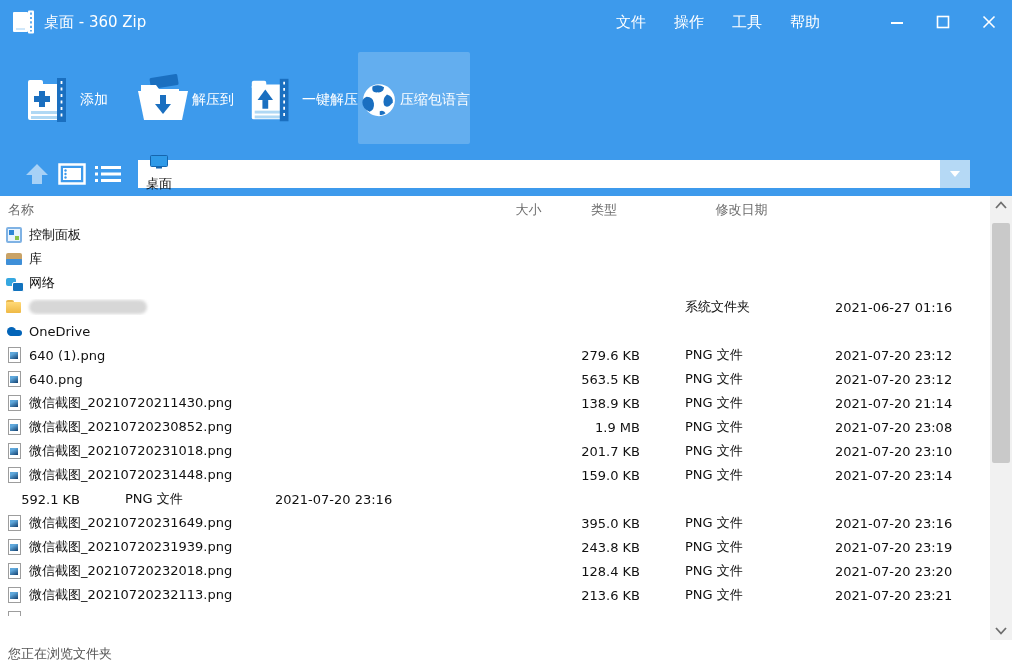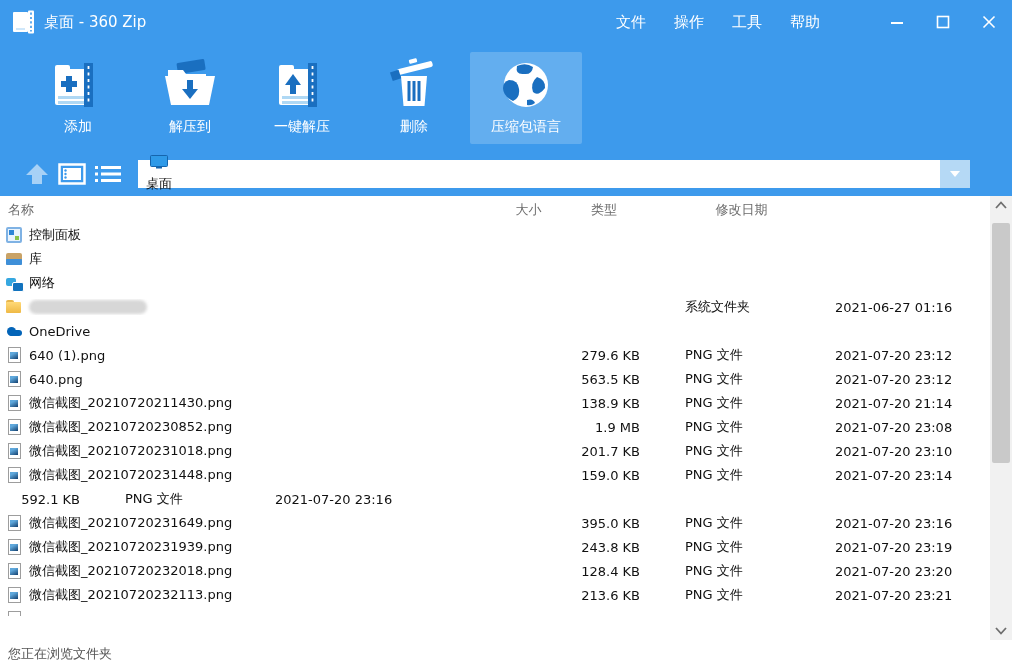--- a/index.html
+++ b/index.html
@@ -14,21 +14,21 @@
   .title-text { color:#fff; font-size:15px; margin-left:8px; }
 
   .menus { position:absolute; top:0; left:610px; height:44px; display:flex; align-items:center; gap:16px; }
   .menu-item { color:#fff; font-size:15px; padding:4px 6px; cursor:default; }
 
   .win-controls { position:absolute; top:0; right:0; height:44px; display:flex; align-items:center; }
   .win-btn { width:46px; height:44px; display:flex; align-items:center; justify-content:center; }
 
   
   .toolbar { position:absolute; left:0; top:46px; height:104px; display:flex; padding-left:22px; }
-  .tbtn { width:112px; height:92px; margin-top:6px; display:flex; flex-direction:column; align-items:center; justify-content:flex-start; border-radius:2px; }
+  .tbtn { width:112px; height:92px; margin-top:6px; display:flex; flex-direction:row; align-items:center; justify-content:flex-start; border-radius:2px; }
   .tbtn.selected { background:rgba(255,255,255,0.20); }
   .tbtn .ticon { width:58px; height:56px; margin-top:6px; }
   .tbtn .tlabel { color:#fff; font-size:14px; margin-top:4px; white-space:nowrap; }
 
   
   .addr-row { position:absolute; left:0; top:152px; width:1012px; height:44px; display:flex; align-items:center; }
   .nav-up { width:34px; height:30px; margin-left:20px; display:flex; align-items:center; justify-content:center; opacity:.55; }
   .view-btn { width:36px; height:30px; display:flex; align-items:center; justify-content:center; }
   .addr-input { margin-left:12px; width:832px; height:28px; background:#fff; display:flex; align-items:center; position:relative; }
   .addr-loc { display:flex; align-items:center; margin-left:8px; gap:6px;flex-direction:column; }
@@ -155,32 +155,20 @@
       <rect x="9" y="38" width="30" height="3" fill="#AFD8F4"></rect>
       <rect x="9" y="43" width="30" height="3" fill="#AFD8F4"></rect>
       <rect x="35" y="5" width="9" height="44" fill="#1A6FC0"></rect>
       <line x1="39.5" y1="8" x2="39.5" y2="46" stroke="#fff" stroke-width="1.8" stroke-dasharray="3,3.5"></line>
       <path d="M12 27 h16 l-8 -11 z" fill="#1A6FC0"></path>
       <rect x="17" y="27" width="6" height="9" fill="#1A6FC0"></rect>
     </svg>
     <span class="tlabel">一键解压</span>
   </div>
 
-  <div class="tbtn">
-    <svg class="ticon" viewBox="0 0 58 56">
-      <rect x="12" y="7" width="36" height="6" rx="2" fill="#fff" transform="rotate(-14 30 10)"></rect>
-      <rect x="24" y="1" width="8" height="4" rx="1" fill="#fff" transform="rotate(-14 28 3)"></rect>
-      <rect x="6" y="13" width="9" height="9" fill="#1A6FC0" transform="rotate(-18 10 17)"></rect>
-      <path d="M16 18 L42 18 L39.5 48 L18.5 48 z" fill="#fff"></path>
-      <line x1="24" y1="23" x2="24" y2="43" stroke="#1A6FC0" stroke-width="3"></line>
-      <line x1="29" y1="23" x2="29" y2="43" stroke="#1A6FC0" stroke-width="3"></line>
-      <line x1="34" y1="23" x2="34" y2="43" stroke="#1A6FC0" stroke-width="3"></line>
-    </svg>
-    <span class="tlabel">删除</span>
-  </div>
 
   <div class="tbtn selected">
     <svg class="ticon" viewBox="0 0 58 56">
       <circle cx="29" cy="27" r="22" fill="#fff"></circle>
       <path d="M20 8 q9 -4 16 1 q-1 8 -9 7 q-9 1 -7 -8 z" fill="#1A6FC0"></path>
       <path d="M40 19 q9 3 8 11 q-7 9 -12 4 q-3 -9 4 -15 z" fill="#1A6FC0"></path>
       <path d="M12 22 q9 0 10 9 q1 9 -6 12 q-10 -5 -10 -13 q0 -6 6 -8 z" fill="#1A6FC0"></path>
       <path d="M30 42 q6 -2 8 3 q-4 3 -8 2 z" fill="#1A6FC0"></path>
     </svg>
     <span class="tlabel">压缩包语言</span>

